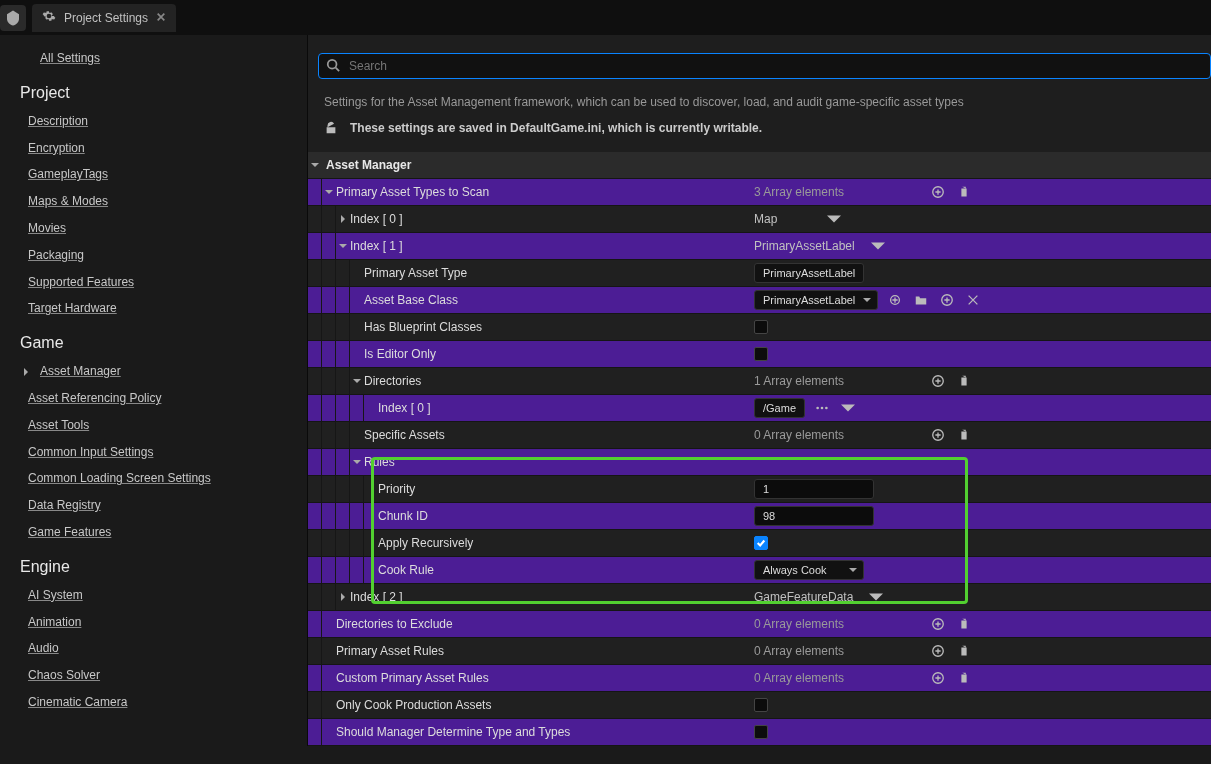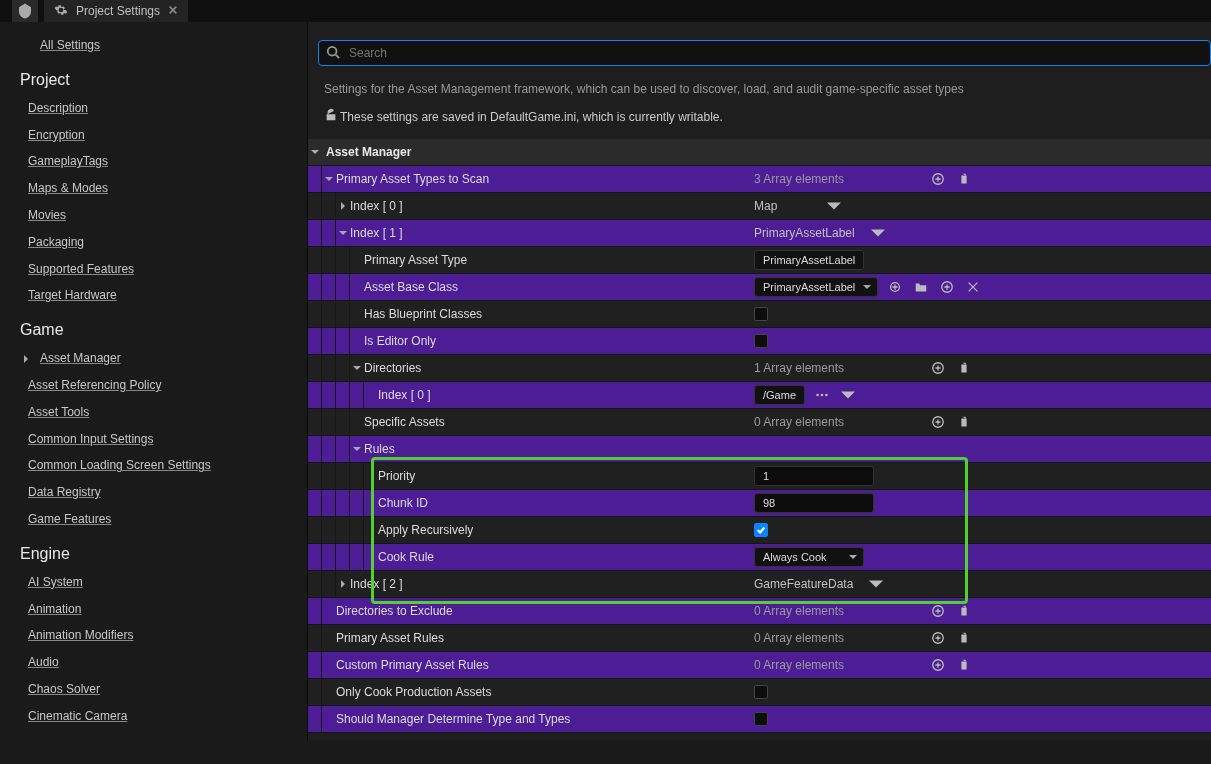--- a/index.html
+++ b/index.html
@@ -1,19 +1,19 @@
 <!DOCTYPE html>
 <html><head>
 <meta charset="utf-8">
 <style>
 * { margin:0; padding:0; box-sizing:border-box; font-family:"Segoe UI",Arial,sans-serif; }
 body { background:#1a1a1a; color:#c0c0c0; font-size:12px; width:1211px; height:764px; overflow:hidden; position:relative; }
 
 
-.tabbar { height:22px; background:#0f0f0f; display:flex; align-items:center; padding-left:12px; }
+.tabbar { height:35px; background:#0f0f0f; display:flex; align-items:center; padding-left:0; }
 .logo { width:26px; height:26px; background:#2a2a2a; border-radius:4px; margin-right:6px; display:flex; align-items:center; justify-content:center; color:#888; font-size:14px; font-weight:bold; }
 .logo svg { width:18px; height:18px; fill:#aaa; }
 .tab { background:#232323; height:28px; display:flex; align-items:center; padding:0 10px; border-radius:4px 4px 0 0; gap:8px; }
 .tab .ticon svg { width:14px; height:14px; fill:#aaa; }
 .tab .close svg { width:10px; height:10px; stroke:#888; stroke-width:2; fill:none; }
 
 
 .main { display:flex; height:calc(100% - 35px); }
 .sidebar { width:307px; background:#1a1a1a; overflow-y:auto; padding:10px 0 10px 0; position:relative; }
 .sidebar::-webkit-scrollbar{width:10px;} .sidebar::-webkit-scrollbar-thumb{background:#3a3a3a;border-radius:5px;}
@@ -27,21 +27,21 @@
 .sb-caret svg { width:8px; height:8px; fill:#aaa; }
 
 .content { flex:1; background:#1e1e1e; display:flex; flex-direction:column; overflow:hidden; border-left:1px solid #0a0a0a; }
 .content-top { padding:18px 0 0 0; }
 .searchwrap { margin:0 0 0 10px; position:relative; }
 .searchwrap input { width:100%; height:26px; background:#111; border:1px solid #0a84ff; border-radius:4px; color:#ccc; padding:0 8px 0 30px; font-size:12px; outline:none; }
 .searchwrap .sicon { position:absolute; left:8px; top:5px; }
 .searchwrap .sicon svg { width:14px; height:14px; stroke:#999; fill:none; stroke-width:2; }
 
 .desc { color:#999; padding:16px 0 12px 16px; font-size:12px; }
-.saverow { display:flex; align-items:center; gap:2px; padding:0 0 14px 16px; color:#ccc; }
+.saverow { display:flex; gap:12px; padding:0 0 14px 16px; color:#ccc;font-weight:bold; }
 .saverow svg { width:14px; height:14px; fill:#bbb; }
 
 .props { flex:1; overflow-y:auto; }
 .props::-webkit-scrollbar{width:10px;} .props::-webkit-scrollbar-thumb{background:#3a3a3a;border-radius:5px;}
 
 .prow { display:flex; align-items:center; height:27px; border-bottom:1px solid #151515; background:#4c1d95; }
 .prow.alt { background:#202020; }
 .prow.cat { background:#2b2b2b; }
 .plabel { flex:0 0 440px; display:flex; align-items:center; height:100%; color:#dcdcdc; overflow:hidden; }
 .indent { display:flex; height:100%; }
@@ -115,21 +115,20 @@
       <span class="sb-link">Asset Referencing Policy</span>
       <span class="sb-link">Asset Tools</span>
       <span class="sb-link">Common Input Settings</span>
       <span class="sb-link">Common Loading Screen Settings</span>
       <span class="sb-link">Data Registry</span>
       <span class="sb-link">Game Features</span>
 
       <div class="sb-section">Engine</div>
       <span class="sb-link">AI System</span>
       <span class="sb-link">Animation</span>
-      <span class="sb-link">Animation Modifiers</span>
       <span class="sb-link">Audio</span>
       <span class="sb-link">Chaos Solver</span>
       <span class="sb-link">Cinematic Camera</span>
     </div>
   </div>
 
   <div class="content">
     <div class="content-top">
       <div class="searchwrap">
         <span class="sicon"><svg viewBox="0 0 16 16">

